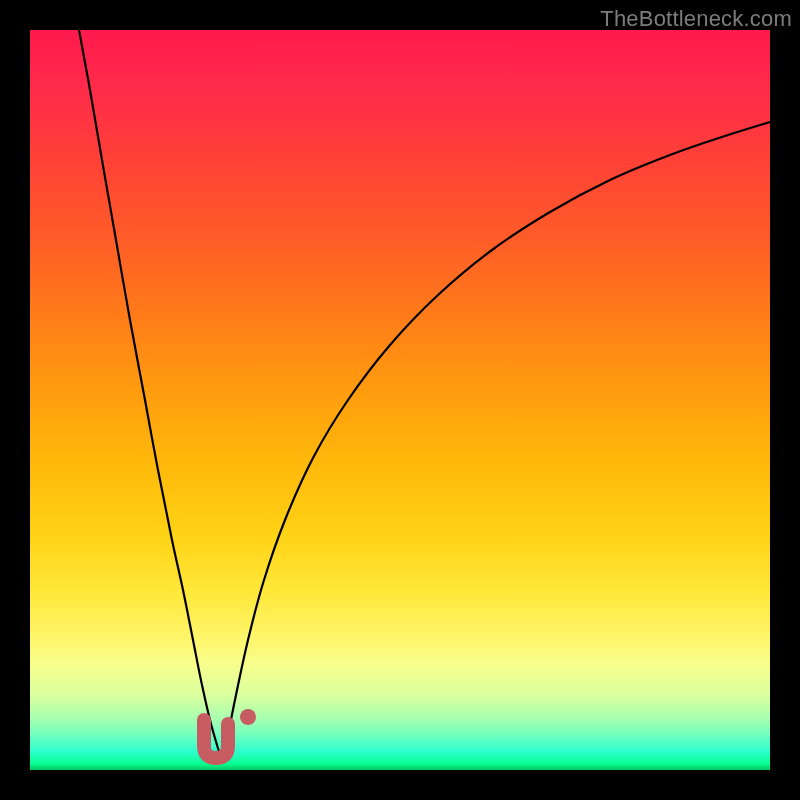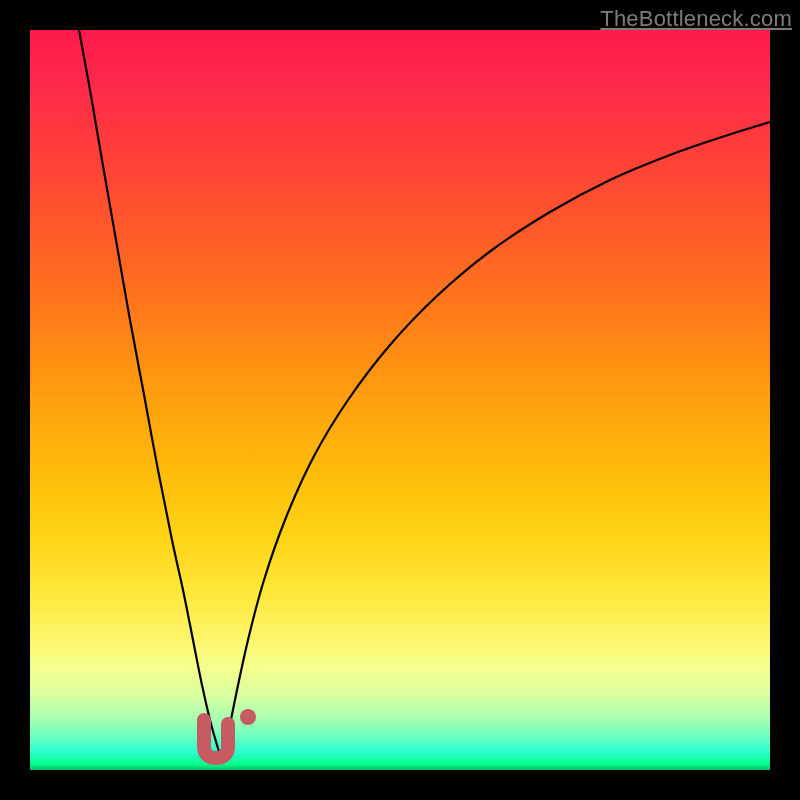--- a/index.html
+++ b/index.html
@@ -40,21 +40,20 @@
   }
   .watermark {
     position: absolute;
     top: 6px;
     right: 8px;
     color: #7c7c7c;
     font-size: 22px;
     letter-spacing: 0.2px;
     z-index: 10;
     user-select: none;
-    text-decoration: underline;
   }
   svg.plot {
     position: absolute;
     left: 0;
     top: 0;
     width: 740px;
     height: 740px;
   }
   .curve {
     fill: none;

